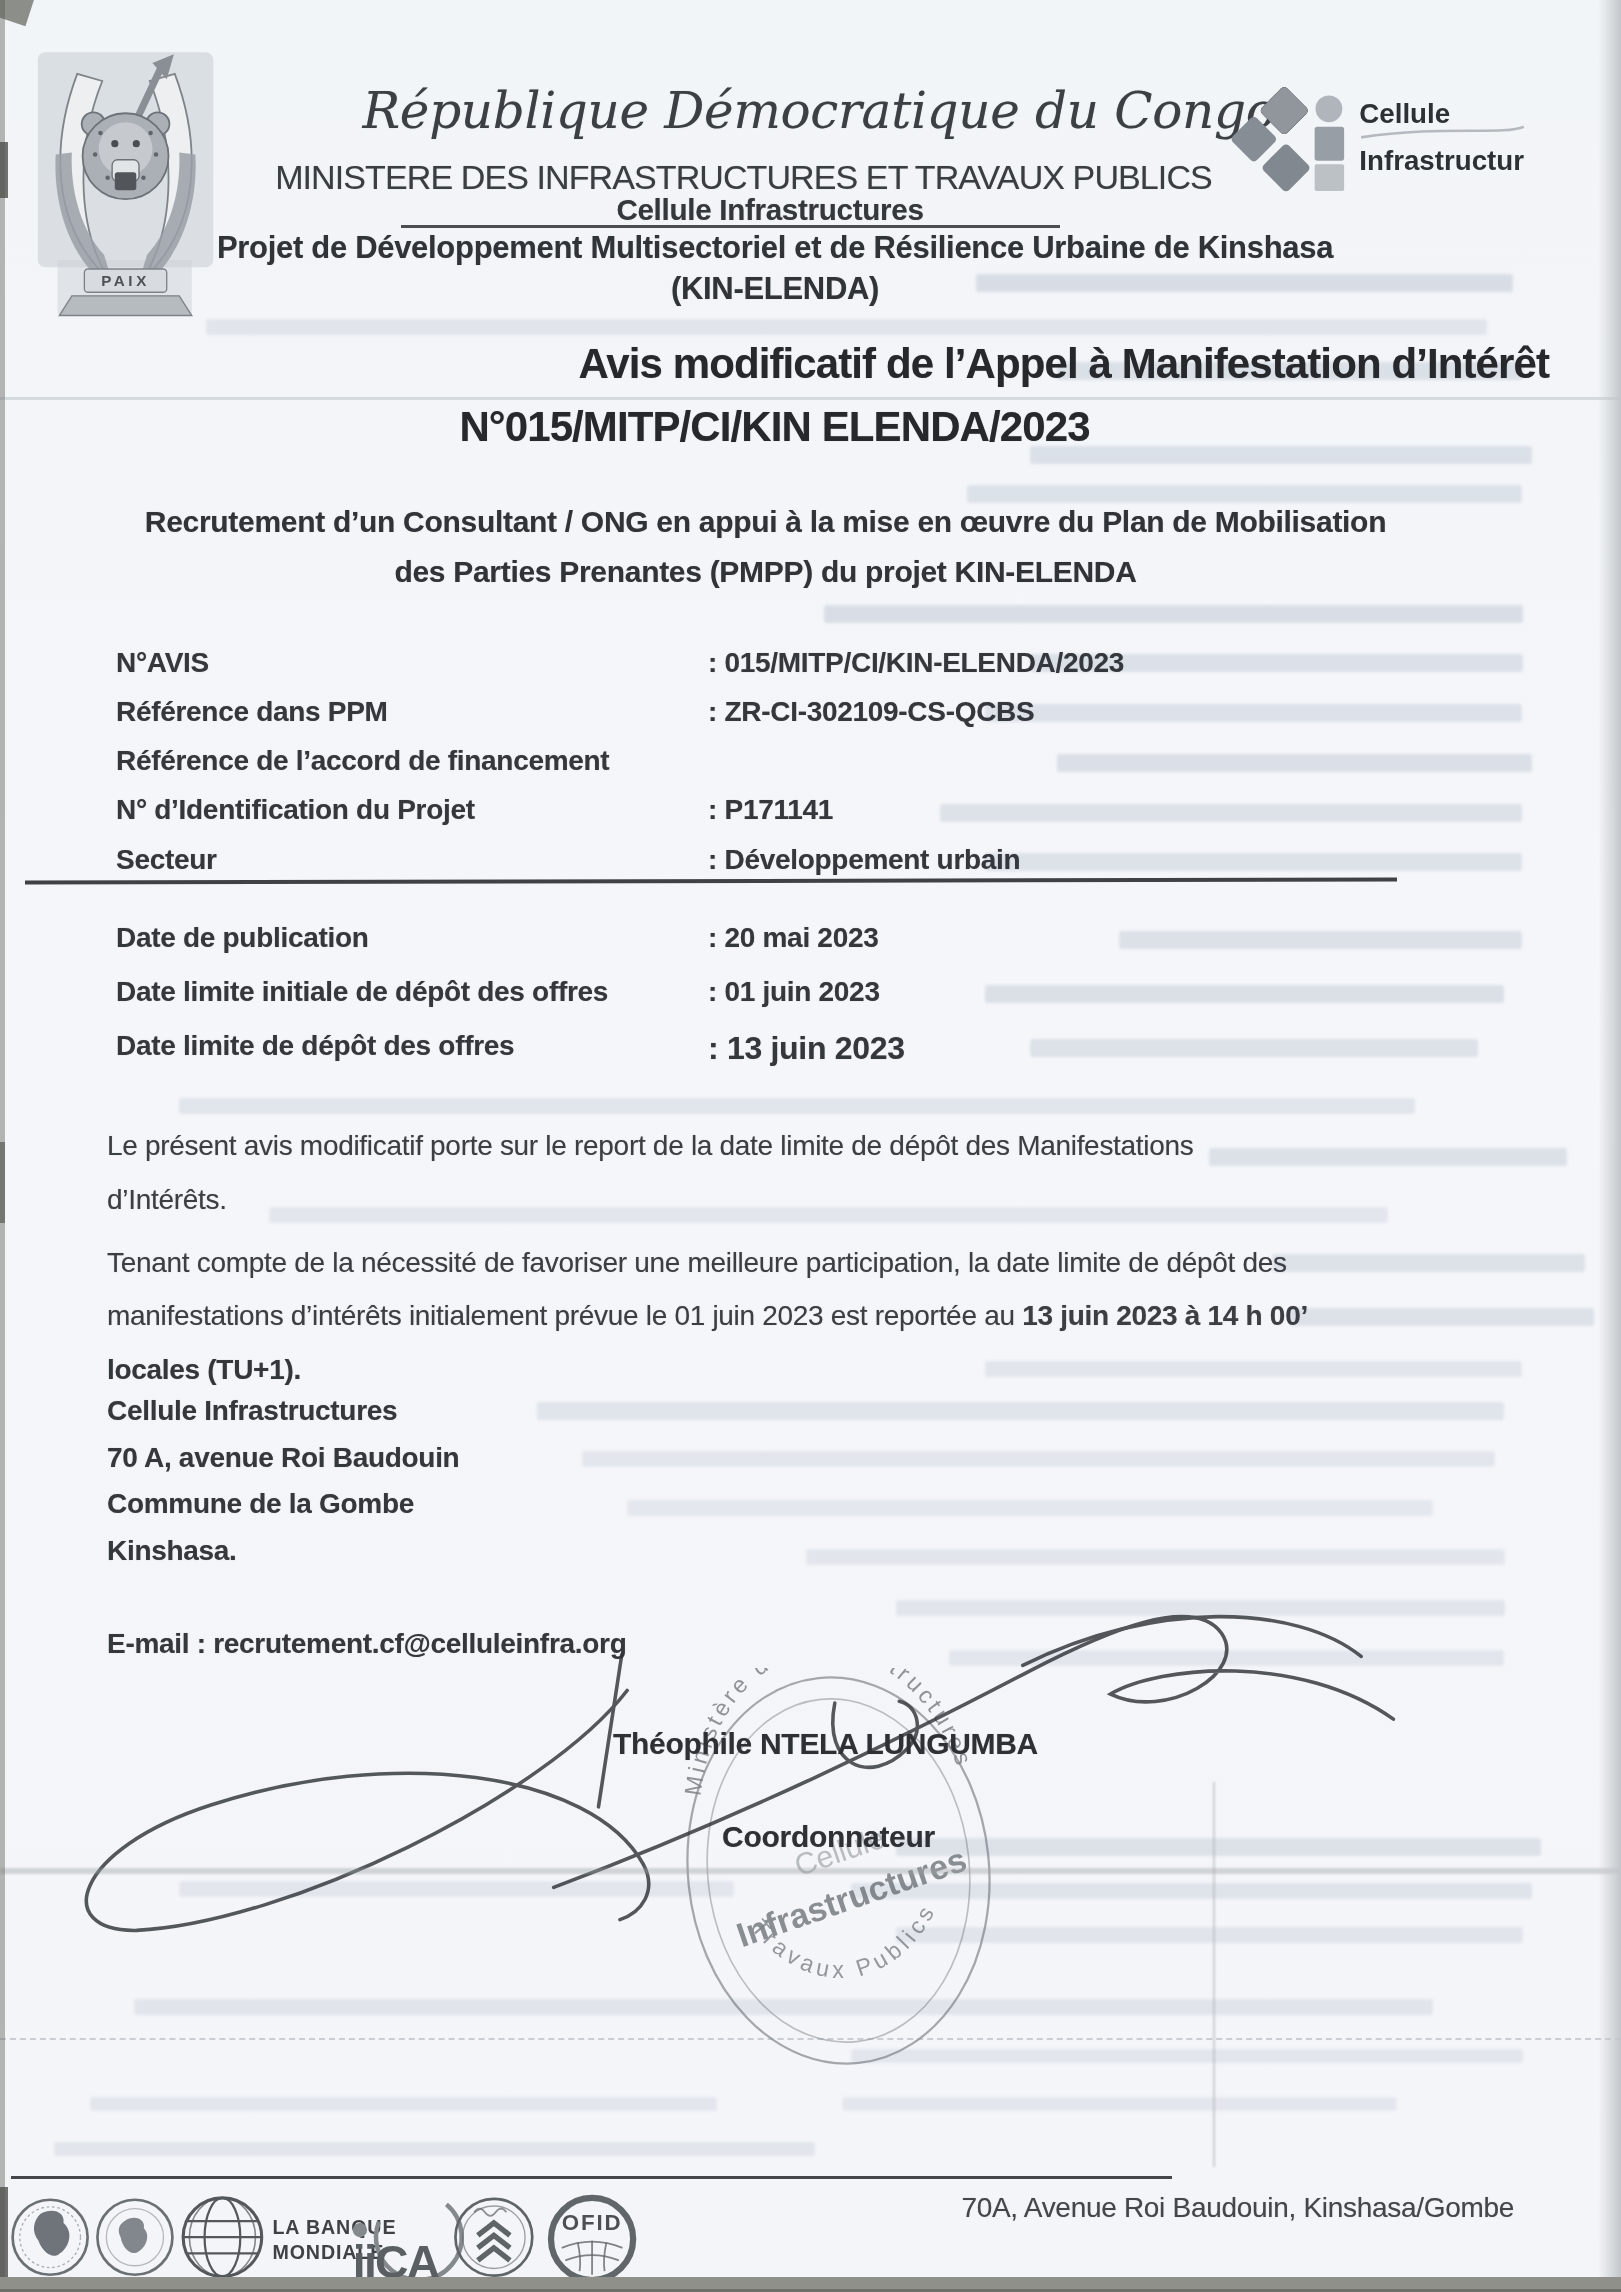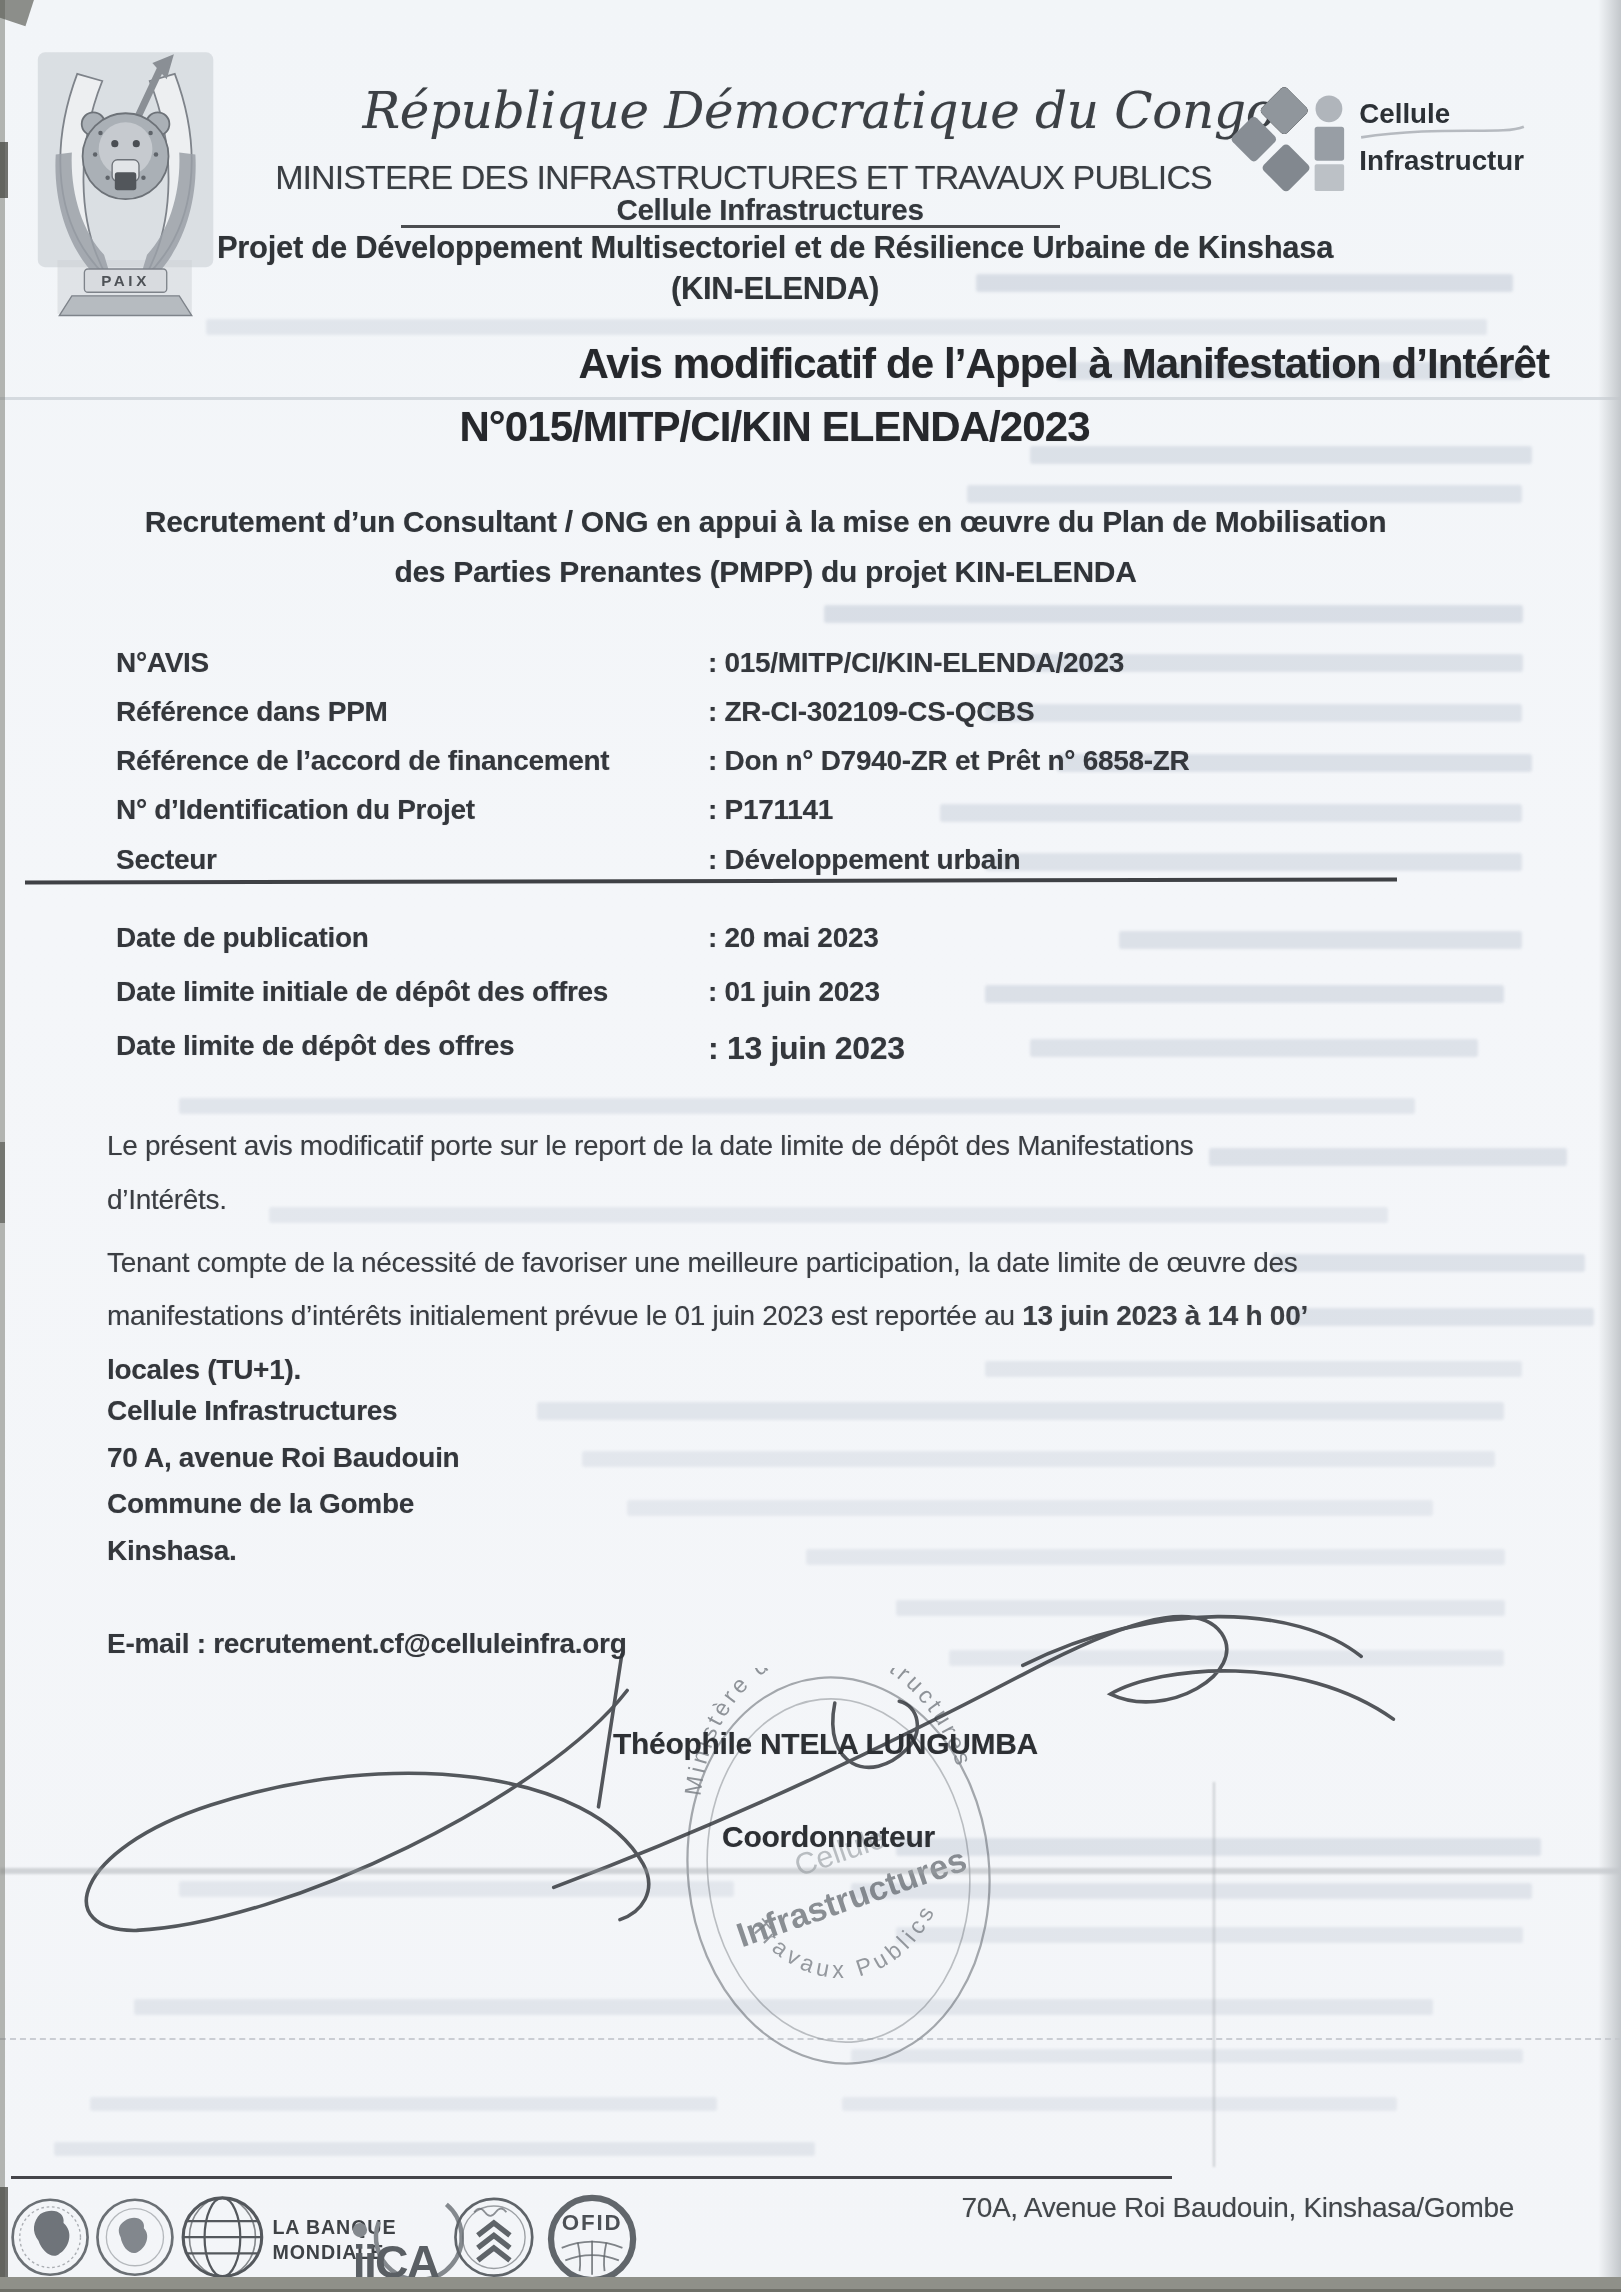--- a/index.html
+++ b/index.html
@@ -117,39 +117,38 @@
   <div class="t center bold" style="left:0px;top:403px;width:1549px;font-size:42px;letter-spacing:-0.9px;color:#26282c;">N°015/MITP/CI/KIN ELENDA/2023</div>
 
   <div class="t center bold" style="left:0px;top:505px;width:1531px;font-size:30px;color:#303439;">Recrutement d’un Consultant / ONG en appui à la mise en œuvre du Plan de Mobilisation</div>
   <div class="t center bold" style="left:0px;top:555px;width:1531px;font-size:30px;color:#303439;">des Parties Prenantes (PMPP) du projet KIN-ELENDA</div>
 
   <div class="t bold" style="left:116px;top:647px;font-size:28px;">N°AVIS</div>
   <div class="t bold" style="left:708px;top:647px;font-size:28px;">: 015/MITP/CI/KIN-ELENDA/2023</div>
   <div class="t bold" style="left:116px;top:696px;font-size:28px;">Référence dans PPM</div>
   <div class="t bold" style="left:708px;top:696px;font-size:28px;">: ZR-CI-302109-CS-QCBS</div>
   <div class="t bold" style="left:116px;top:745px;font-size:28px;">Référence de l’accord de financement</div>
-  <div class="t bold" style="left:708px;top:745px;font-size:28px;">: Don n° D7940-ZR et Prêt n° 6858-ZR</div>
   <div class="t bold" style="left:116px;top:794px;font-size:28px;">N° d’Identification du Projet</div>
   <div class="t bold" style="left:708px;top:794px;font-size:28px;">: P171141</div>
   <div class="t bold" style="left:116px;top:844px;font-size:28px;">Secteur</div>
   <div class="t bold" style="left:708px;top:844px;font-size:28px;">: Développement urbain</div>
 
   <div class="artifact" style="left:25px;top:879px;width:1372px;height:3.6px;background:#3f4145;transform:rotate(-0.12deg);"></div>
 
   <div class="t bold" style="left:116px;top:922px;font-size:28px;">Date de publication</div>
   <div class="t bold" style="left:708px;top:922px;font-size:28px;">: 20 mai 2023</div>
   <div class="t bold" style="left:116px;top:976px;font-size:28px;">Date limite initiale de dépôt des offres</div>
   <div class="t bold" style="left:708px;top:976px;font-size:28px;">: 01 juin 2023</div>
   <div class="t bold" style="left:116px;top:1030px;font-size:28px;">Date limite de dépôt des offres</div>
   <div class="t bold" style="left:708px;top:1030px;font-size:32px;">: 13 juin 2023</div>
 
   <div class="t" style="left:107px;top:1130px;font-size:28px;color:#3b3e43;">Le présent avis modificatif porte sur le report de la date limite de dépôt des Manifestations</div>
   <div class="t" style="left:107px;top:1184px;font-size:28px;color:#3b3e43;">d’Intérêts.</div>
 
-  <div class="t" style="left:107px;top:1247px;font-size:28px;color:#3b3e43;">Tenant compte de la nécessité de favoriser une meilleure participation, la date limite de œuvre des</div>
+  <div class="t" style="left:107px;top:1247px;font-size:28px;color:#3b3e43;">Tenant compte de la nécessité de favoriser une meilleure participation, la date limite de dépôt des</div>
   <div class="t" style="left:107px;top:1300px;font-size:28px;color:#3b3e43;">
     <span>manifestations d’intérêts initialement prévue le 01 juin 2023 est reportée au </span><span class="bold">13 juin 2023 à 14 h 00’</span>
   </div>
   <div class="t bold" style="left:107px;top:1354px;font-size:28px;color:#33363b;">locales (TU+1).</div>
 
   <div class="t bold" style="left:107px;top:1395px;font-size:28px;">Cellule Infrastructures</div>
   <div class="t bold" style="left:107px;top:1442px;font-size:28px;">70 A, avenue Roi Baudouin</div>
   <div class="t bold" style="left:107px;top:1488px;font-size:28px;">Commune de la Gombe</div>
   <div class="t bold" style="left:107px;top:1535px;font-size:28px;">Kinshasa.</div>
   <div class="t bold" style="left:107px;top:1628px;font-size:28px;">E-mail : recrutement.cf@celluleinfra.org</div>

